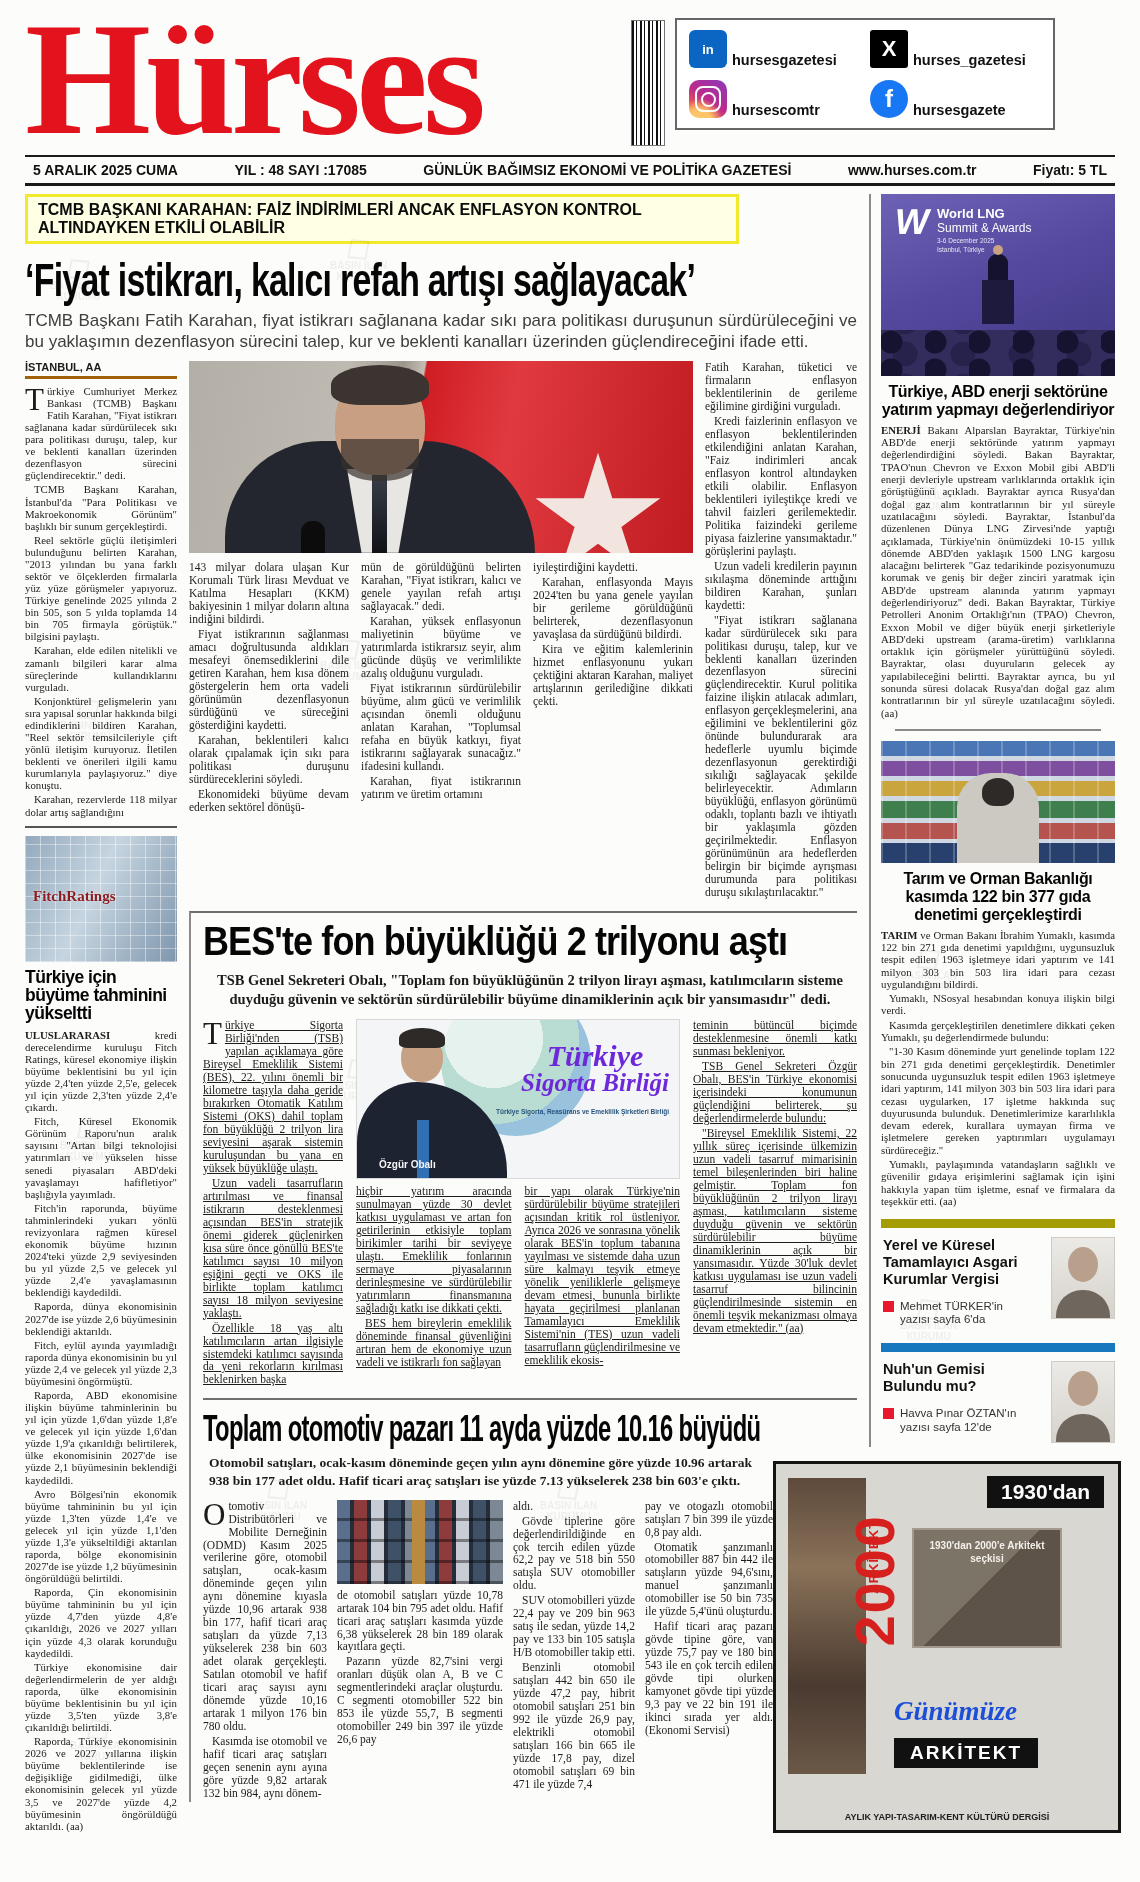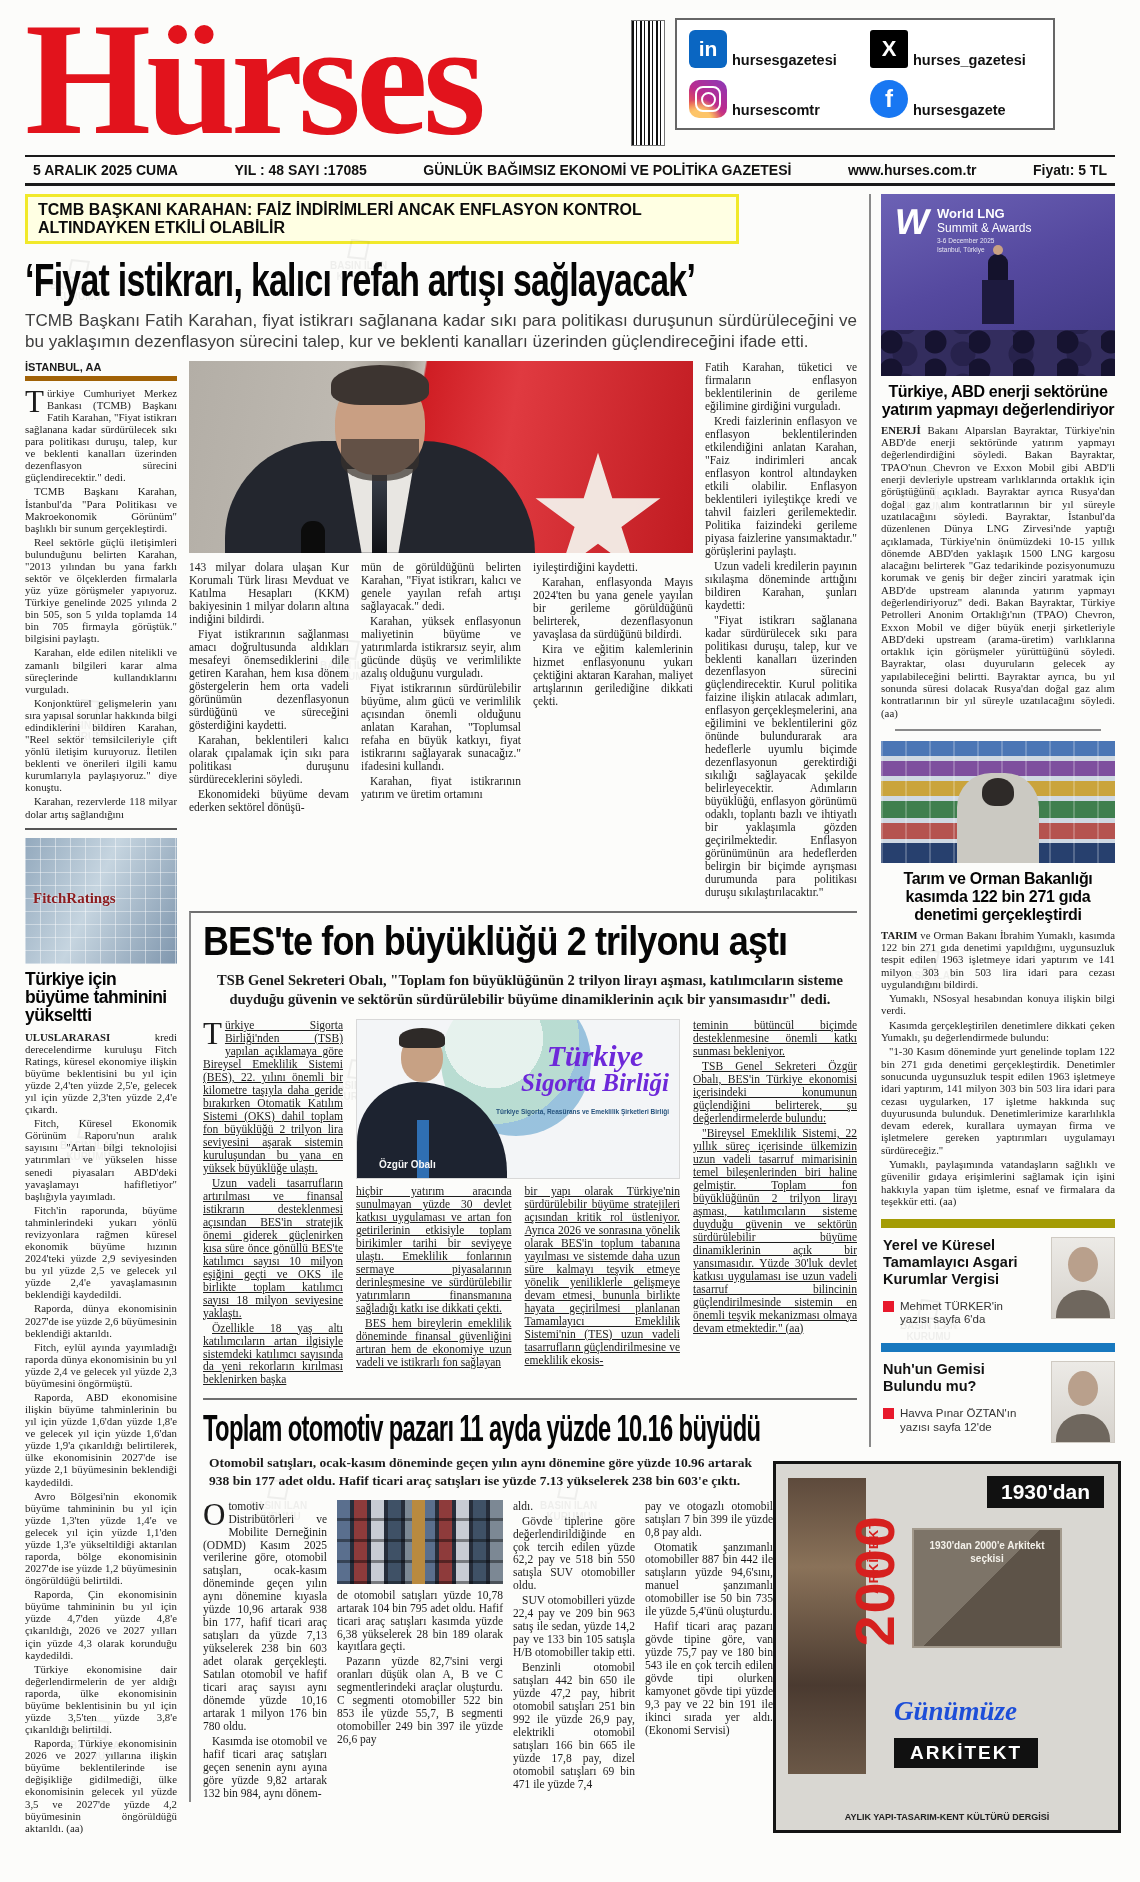--- a/index.html
+++ b/index.html
@@ -14,21 +14,21 @@
   .masthead{display:flex;align-items:flex-start;}
   .logo{font-family:"Liberation Serif",serif;font-weight:bold;color:#e2131c;font-size:162px;line-height:.92;
         letter-spacing:-5px;width:600px;white-space:nowrap;}
   .barcode{width:32px;height:124px;margin:16px 10px 0 6px;border:1px solid #777;
            background:repeating-linear-gradient(90deg,#111 0 2px,#fff 2px 4px,#111 4px 5px,#fff 5px 8px);}
   .social-box{border:2px solid #666;margin-top:14px;padding:10px 12px;width:352px;
               display:grid;grid-template-columns:1fr 1fr;gap:12px 10px;background:#fff;}
   .social-item{display:flex;align-items:flex-end;gap:5px;font-family:"Liberation Sans",sans-serif;
                font-weight:bold;font-size:14.5px;color:#111;}
   .si{width:38px;height:38px;display:flex;align-items:center;justify-content:center;color:#fff;
-      font-family:"Liberation Sans",sans-serif;font-weight:bold;font-size:21px;flex:0 0 auto;}
+      font-family:"Liberation Sans",sans-serif;font-weight:bold;font-size:13px;flex:0 0 auto;}
   .si.li{background:#0a66c2;border-radius:6px;}
   .si.xx{background:#000;border-radius:3px;font-size:22px;}
   .si.fb{background:#1877f2;border-radius:50%;font-size:24px;}
   .si.ig{background:radial-gradient(circle at 28% 110%,#fdc468 0 24%,rgba(0,0,0,0) 46%),
                linear-gradient(215deg,#8a3ab9,#bc2a8d 50%,#e95950 78%,#fccc63);border-radius:10px;position:relative;}
   .si.ig::before{content:"";position:absolute;inset:6px;border:2.5px solid #fff;border-radius:8px;}
   .si.ig::after{content:"";position:absolute;width:11px;height:11px;border:2.5px solid #fff;border-radius:50%;}
   .rule-thin{border-top:2px solid #1a1a1a;margin-top:2px;}
   .rule-thick{border-top:3px solid #1a1a1a;}
   .dateline{display:flex;justify-content:space-between;align-items:center;padding:5px 8px;
@@ -55,21 +55,21 @@
   .c5{width:152px;flex:0 0 auto;}
   .midcols{display:flex;gap:12px;margin-top:8px;}
   .midcols > div{flex:1;min-width:0;}
   .ncol{font-size:11.5px;line-height:1.13;text-align:justify;}
   .rail .ncol{font-size:10.8px;line-height:1.12;}
   .ncol p{margin:0 0 2px 0;text-indent:9px;}
   .ncol p.nofirst{text-indent:0;}
   .ncol p.drop{text-indent:0;}
   .drop::first-letter{float:left;font-size:31px;line-height:.82;padding:2px 3px 0 0;}
   .byline{font-family:"Liberation Sans",sans-serif;font-weight:bold;font-size:11px;
-          border-bottom:5px solid #a16207;padding-bottom:3px;margin-bottom:6px;}
+          border-bottom:3px solid #a16207;padding-bottom:3px;margin-bottom:6px;}
   .lead-word{font-weight:bold;}
   
   .photo-karahan{position:relative;height:192px;overflow:hidden;
      background:linear-gradient(100deg,#b3aea6 0%,#beb9b1 30%,#9b958c 40%,#c4beb5 44%,#cf1d23 44.4%,#e03a40 62%,#c01b21 100%);}
   .flag-star{position:absolute;right:30px;bottom:-30px;width:130px;height:130px;background:#f3efe9;opacity:.95;
      clip-path:polygon(50% 0,61% 35%,98% 35%,68% 57%,79% 91%,50% 70%,21% 91%,32% 57%,2% 35%,39% 35%);}
   .k-suit{position:absolute;left:36px;bottom:0;width:310px;height:112px;background:#23262e;border-radius:130px 150px 0 0;}
   .k-shirt{position:absolute;left:158px;bottom:0;width:66px;height:84px;background:#e8e6e2;
      clip-path:polygon(0 0,100% 0,78% 100%,22% 100%);}
   .k-tie{position:absolute;left:183px;bottom:0;width:15px;height:80px;background:linear-gradient(#3a3f4a,#101216);}
@@ -447,21 +447,21 @@
           </section>
 
           <div class="side-rule"></div>
 
           <section>
             <div class="food-img">
               <div class="insp-body">
                 <div class="insp-head"></div>
               </div>
             </div>
-            <h3 class="sb-h">Tarım ve Orman Bakanlığı kasımda 122 bin 271 gıda denetimi gerçekleştirdi</h3>
+            <h3 class="sb-h">Tarım ve Orman Bakanlığı kasımda 122 bin 377 gıda denetimi gerçekleştirdi</h3>
             <div class="sb-body">
               <p class="nofirst"><b class="lead-word">TARIM</b> <span>ve Orman Bakanı İbrahim Yumaklı, kasımda 122 bin 271 gıda denetimi yapıldığını, uygunsuzluk tespit edilen 1963 işletmeye idari yaptırım ve 141 milyon 303 bin 503 lira idari para cezası uygulandığını bildirdi.</span></p>
               <p>Yumaklı, NSosyal hesabından konuya ilişkin bilgi verdi.</p>
               <p>Kasımda gerçekleştirilen denetimlere dikkati çeken Yumaklı, şu değerlendirmede bulundu:</p>
               <p>"1-30 Kasım döneminde yurt genelinde toplam 122 bin 271 gıda denetimi gerçekleştirdik. Denetimler sonucunda uygunsuzluk tespit edilen 1963 işletmeye idari yaptırım, 141 milyon 303 bin 503 lira idari para cezası uygularken, 17 işletme hakkında suç duyurusunda bulunduk. Denetimlerimize kararlılıkla devam ederek, kurallara uymayan firma ve işletmelere gereken yaptırımları uygulamayı sürdüreceğiz."</p>
               <p>Yumaklı, paylaşımında vatandaşların sağlıklı ve güvenilir gıdaya erişimlerini sağlamak için işini hakkıyla yapan tüm işletme, esnaf ve firmalara da teşekkür etti. (aa)</p>
             </div>
           </section>
 
           <div class="colbox">

